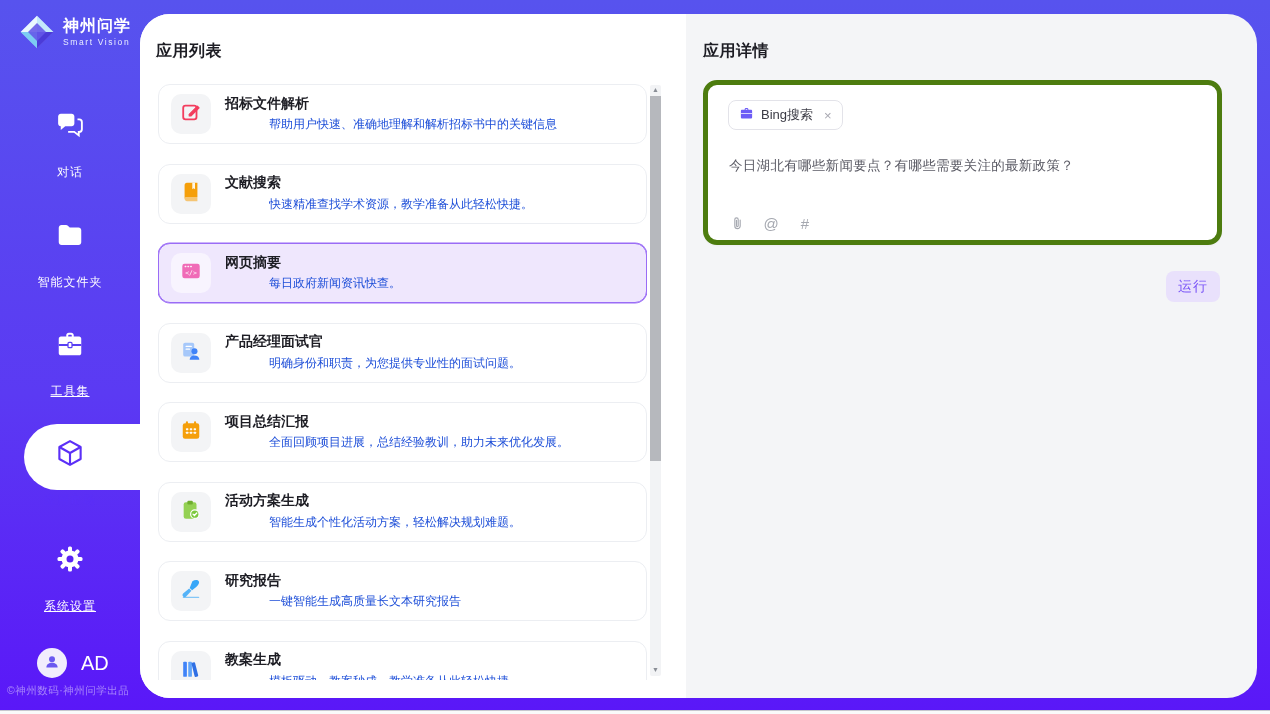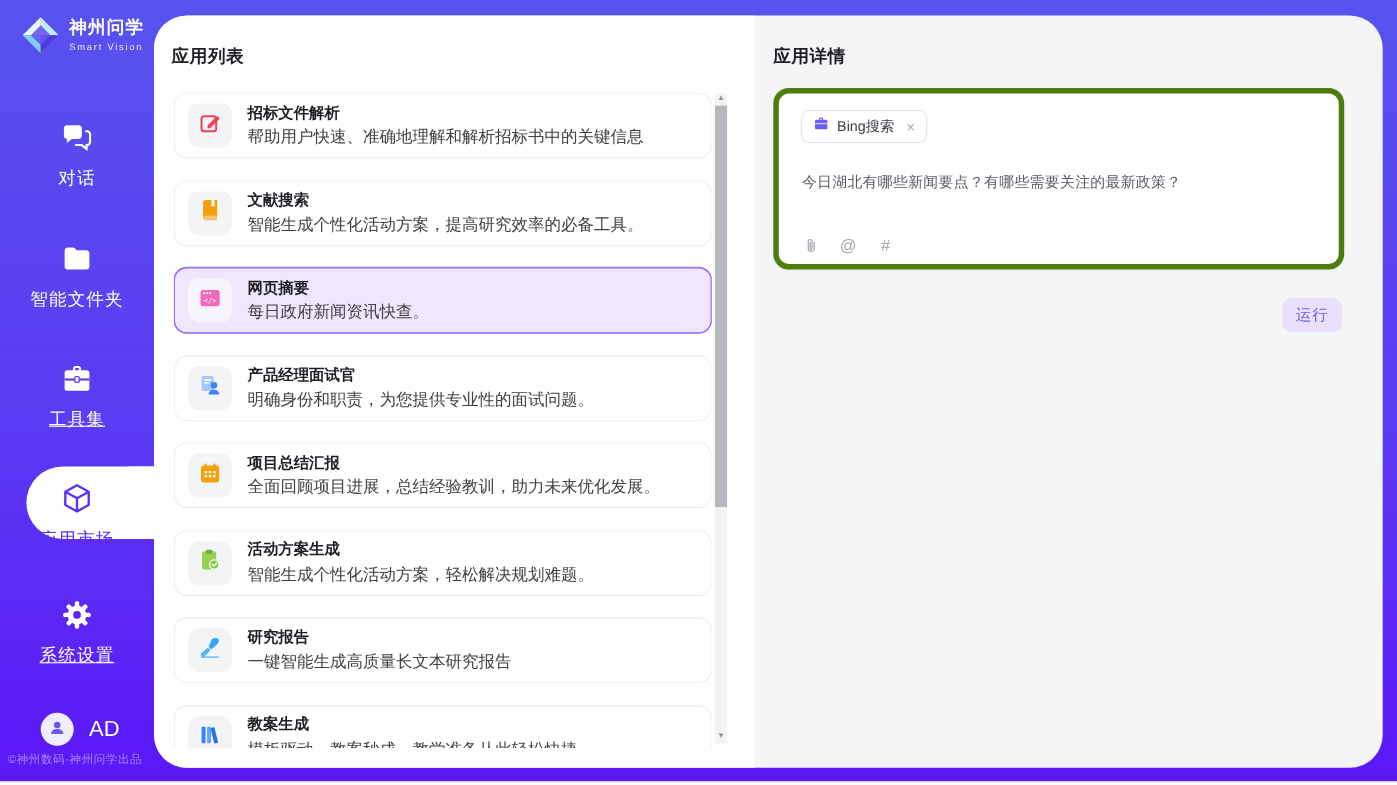--- a/index.html
+++ b/index.html
@@ -14,21 +14,21 @@
   
   .sidebar { position:absolute; left:0; top:0; width:140px; height:714px; z-index:3; }
   .logo { position:absolute; top:13px; left:18px; display:flex; align-items:center; gap:7px; }
   .logo svg { width:38px; height:38px; }
   .brand-name { font-size:16px; font-weight:700; color:#fff; letter-spacing:1px; line-height:1.15;text-align:right; }
   .brand-sub { font-size:8.5px; color:#e8edff; letter-spacing:1.6px; margin-top:2px; }
 
   .nav-item { position:absolute; left:0; width:140px; text-align:center; color:#fff; cursor:pointer; }
   .nav-item .icon { display:inline-block; width:30px; height:30px; position:relative; z-index:1; }
   .nav-item .icon svg { width:30px; height:30px; }
-  .nav-label { display:block; font-size:16px; margin-top:7px; letter-spacing:1px; position:relative; z-index:1; }
+  .nav-label { display:block; font-size:12px; margin-top:20px; letter-spacing:1px; position:relative; z-index:1; }
   .nav-item.underline .nav-label { text-decoration:underline;font-family:Liberation Mono, monospace; }
   .nav-item.selected { color:#5b2ff7; }
   .nav-pill { position:absolute; left:24px; right:0; top:-14px; height:66px;
               background:#fff; border-radius:33px 0 0 33px; z-index:0; }
   .nav-pill::before { content:""; position:absolute; top:-24px; right:0; width:24px; height:24px;
                       border-bottom-right-radius:24px; box-shadow:0 24px 0 0 #fff; }
   .nav-pill::after { content:""; position:absolute; bottom:-24px; right:0; width:24px; height:24px;
                      border-top-right-radius:24px; box-shadow:0 -24px 0 0 #fff; }
 
   .user-row { position:absolute; left:37px; top:648px; display:flex; align-items:center; gap:14px; cursor:pointer; }
@@ -49,21 +49,21 @@
                  color:#1d1d24; letter-spacing:.5px; }
   .cards { position:absolute; top:70px; left:18px; width:489px; height:596px; overflow:hidden; }
   .card { height:60px; border:1px solid #eceef2; border-radius:12px; background:#fff;
           display:flex; align-items:center; gap:14px; padding:0 12px; margin-bottom:19.5px; cursor:pointer; }
   .card.selected { background:#efe7fd; border-color:#9a6cf6; box-shadow:0 0 0 .5px #9a6cf6; }
   .tile { width:40px; height:40px; border-radius:10px; background:#f3f4f6; flex:none;
           display:flex; align-items:center; justify-content:center; }
   .card.selected .tile { background:#f8f4fe; }
   .tile svg { width:22px; height:22px; }
   .card-title { font-size:14px; font-weight:700; color:#1d1d24; line-height:1.2; }
-  .card-desc { font-size:15px; color:#404040; margin-top:5px; white-space:nowrap; overflow:hidden; }
+  .card-desc { font-size:12px; color:#1d4ed8; margin-top:5px; white-space:nowrap; overflow:hidden;margin-left:44px; }
 
   .scrollbar { position:absolute; top:71px; left:510px; width:11px; height:591px;
                background:#f2f3f5; border-radius:2px; }
   .scroll-arrow { position:absolute; left:0; width:11px; text-align:center; font-size:7px;
                   color:#8a8e96; cursor:pointer; line-height:10px; }
   .scroll-arrow.up { top:0; }
   .scroll-arrow.down { bottom:1px; }
   .scroll-thumb { position:absolute; top:11px; left:0; width:11px; height:365px;
                   background:#b6b8bd; cursor:grab; }
 
@@ -172,21 +172,21 @@
           <div class="card">
             <div class="tile">
               <span><svg viewBox="0 0 24 24">
                   <path fill="#f59f0a" d="M5 4.5C5 3.1 6.1 2 7.5 2H19v15.5H7.5A2.5 2.5 0 0 0 5 20V4.5z"></path>
                   <path fill="#f59f0a" opacity=".55" d="M5 20a2.5 2.5 0 0 1 2.5-2.5H19V22H7.5A2.5 2.5 0 0 1 5 20z"></path>
                   <path fill="#fff" opacity=".9" d="M13.4 2h3v7l-1.5-1.2L13.4 9V2z"></path>
                 </svg></span>
             </div>
             <div>
               <div class="card-title">文献搜索</div>
-              <div class="card-desc">智能生成个性化活动方案，提高研究效率的必备工具。</div>
+              <div class="card-desc">快速精准查找学术资源，教学准备从此轻松快捷。</div>
             </div>
           </div>
           <div class="card selected">
             <div class="tile">
               <span><svg viewBox="0 0 24 24">
                   <rect x="2.5" y="4" width="19" height="16" rx="2.5" fill="#f06bb7"></rect>
                   <g fill="#fff" opacity=".92">
                     <rect x="5" y="6.3" width="2" height="1.6" rx=".5"></rect>
                     <rect x="8" y="6.3" width="2" height="1.6" rx=".5"></rect>
                     <rect x="11" y="6.3" width="2" height="1.6" rx=".5"></rect>

